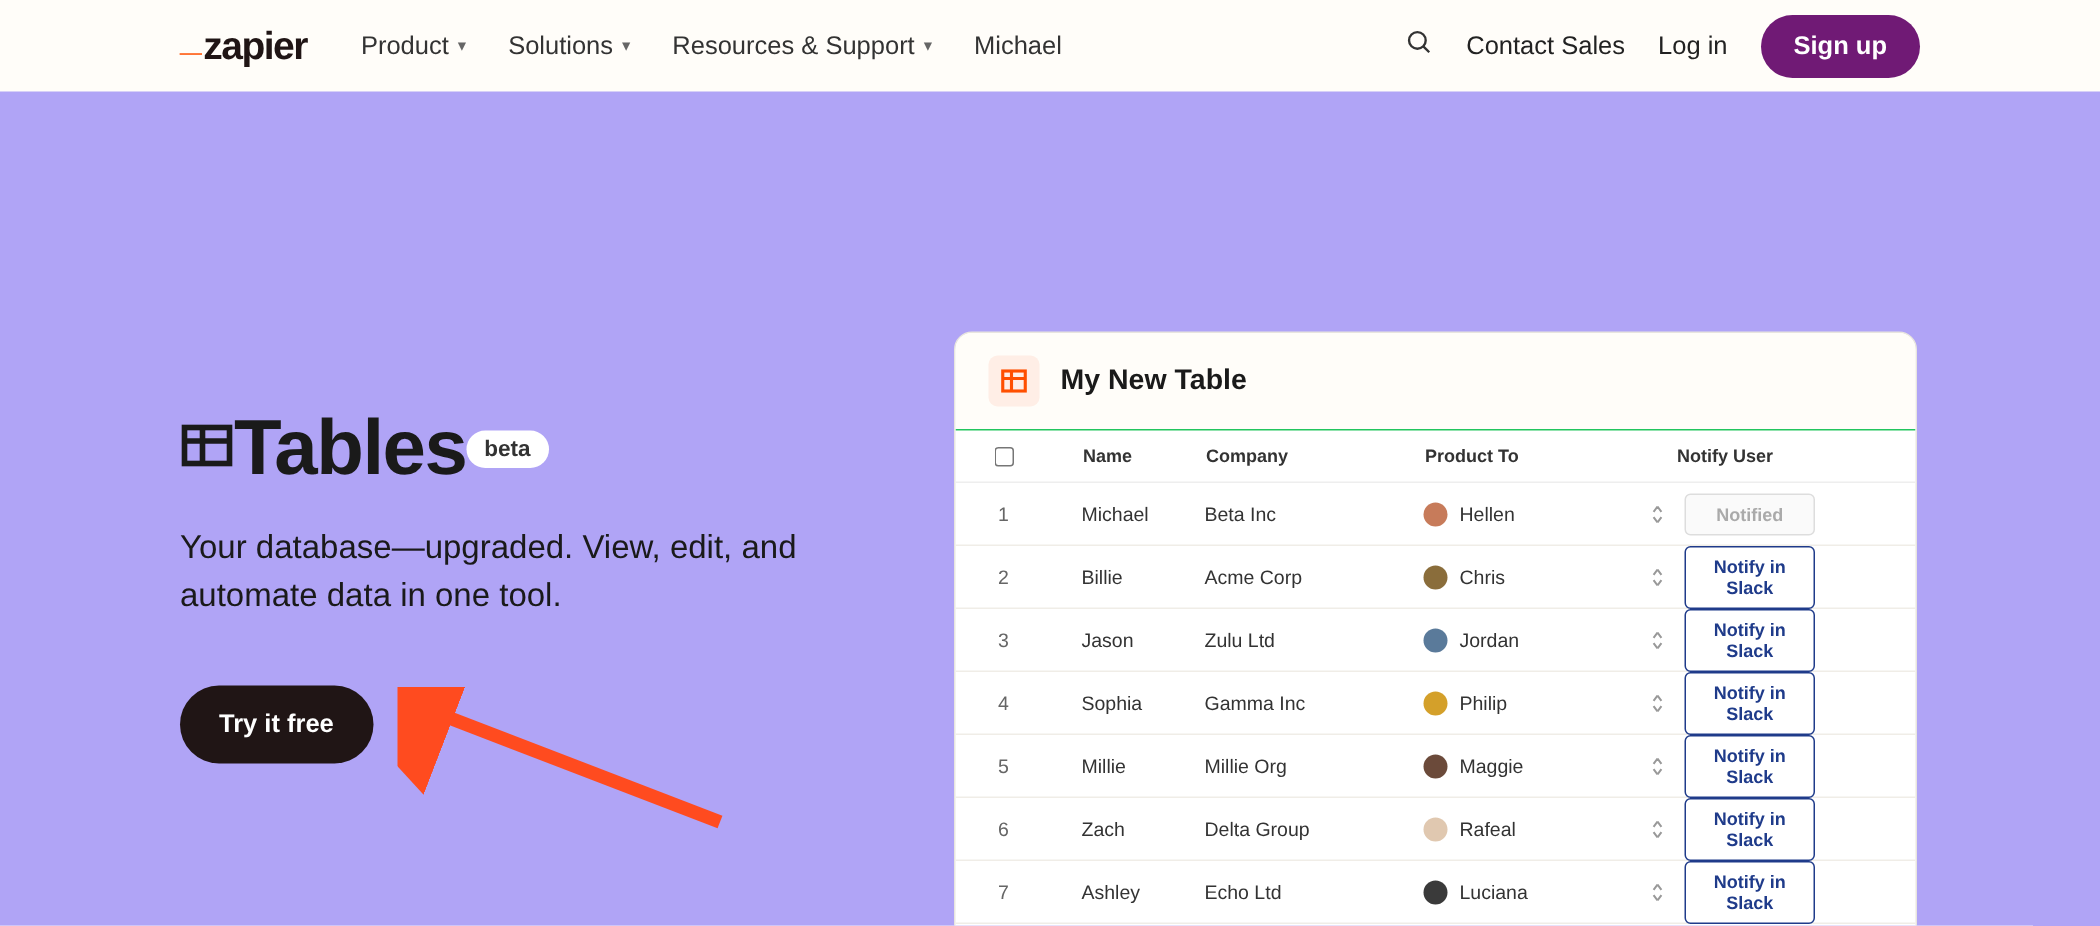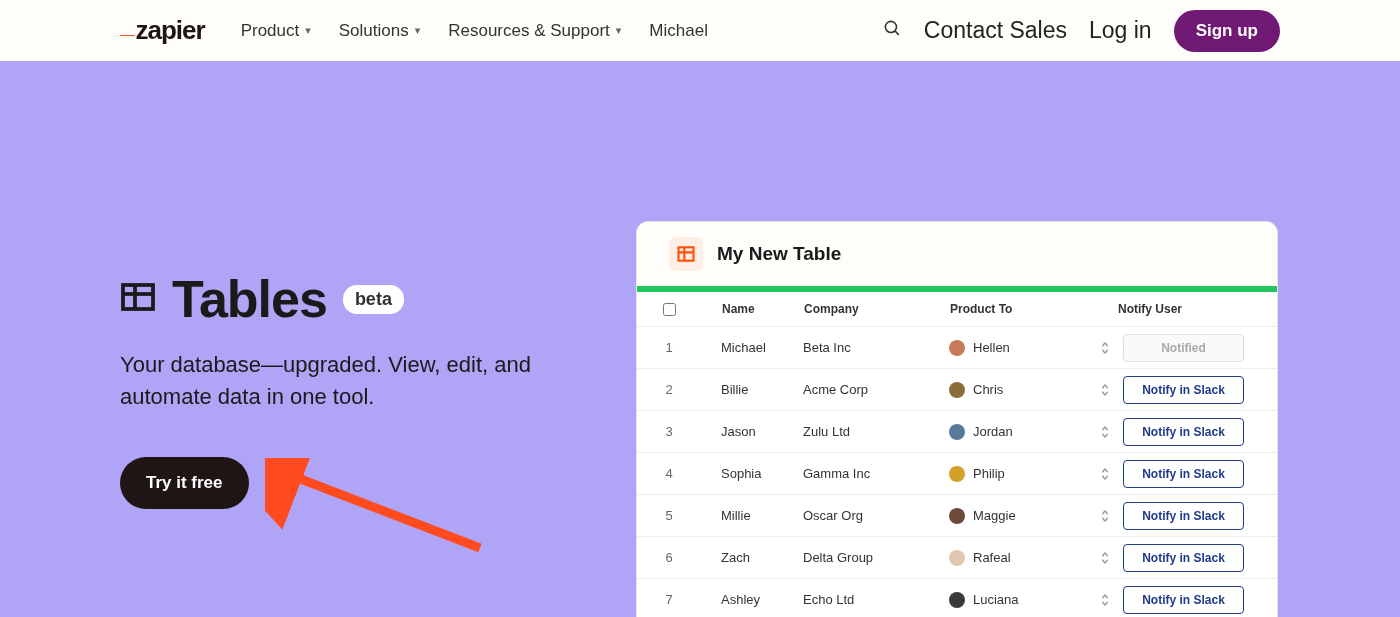--- a/index.html
+++ b/index.html
@@ -62,21 +62,21 @@
   gap: 22px;
 }
 .search-icon svg {
   width: 19px;
   height: 19px;
   stroke: #333;
   stroke-width: 2;
   fill: none;
 }
 .nav-text {
-  font-size: 23px;
+  font-size: 17px;
   color: #222;
   cursor: pointer;
 }
 .signup-btn {
   background: #701a75;
   color: #fff;
   font-weight: 700;
   font-size: 17px;
   padding: 11px 22px;
   border-radius: 28px;
@@ -90,38 +90,37 @@
   padding: 100px 120px 0 120px;
   position: relative;
 }
 .hero-left {
   flex: 0 0 500px;
   padding-top: 108px;
 }
 .hero-title-row {
   display: flex;
   align-items: center;
-  gap: 16px;
   margin-bottom: 20px;
 }
 .table-icon svg {
   width: 36px;
   height: 36px;
 }
 .hero-title {
   font-size: 52px;
   font-weight: 800;
   color: #1a1a1a;
   letter-spacing: -1px;
 }
 .beta-badge {
   background: #fff;
   border-radius: 14px;
   padding: 4px 12px;
-  font-size: 18px;
+  font-size: 15px;
   font-weight: 600;
   color: #333;
 }
 .hero-subtitle {
   font-size: 22px;
   color: #1a1a1a;
   line-height: 1.45;
   margin-bottom: 44px;
   max-width: 420px;
 }
@@ -152,24 +151,24 @@
   width: 642px;
   height: 420px;
   background: #fff;
   border-radius: 12px;
   border: 1px solid #e8e5df;
   overflow: hidden;
 }
 .table-header {
   display: flex;
   align-items: center;
-  padding: 15px 32px;
+  padding: 15px 22px;
   gap: 14px;
   background: #fffdf9;
-  border-bottom: 6px solid #22c55e;
+  border-bottom: 1px solid #22c55e;
 }
 .table-icon-badge {
   width: 34px;
   height: 34px;
   background: #ffeee6;
   border-radius: 6px;
   display: flex;
   align-items: center;
   justify-content: center;
 }
@@ -311,21 +310,21 @@
 }
 .notify-btn {
   border: 1px solid #1f3b8a;
   background: #fff;
   color: #1f3b8a;
   font-weight: 600;
   font-size: 12px;
   padding: 6px 12px;
   border-radius: 4px;
   cursor: pointer;
-  width: 121px;
+  width: 87px;
 }
 .notify-btn.disabled {
   border: 1px solid #ddd;
   color: #aaa;
   background: #fafafa;
   cursor: default;
 }
 </style>
 </head>
 <body>
@@ -479,21 +478,21 @@
               <path d="M6 2 L3 6 M6 2 L9 6 M6 14 L3 10 M6 14 L9 10" stroke-width="1.5"></path>
             </svg>
           </div>
           <div class="cell-notify">
             <button class="notify-btn">Notify in Slack</button>
           </div>
         </div>
         <div class="table-row">
           <div class="cell-num">5</div>
           <div class="cell-name">Millie</div>
-          <div class="cell-company">Oscar Org</div>
+          <div class="cell-company">Millie Org</div>
           <div class="cell-assigned">
             <div class="av" style="background: rgb(107, 74, 58);"></div>
             <span>Maggie</span>
           </div>
           <div class="cell-sort">
             <svg viewBox="0 0 12 16">
               <path d="M6 2 L3 6 M6 2 L9 6 M6 14 L3 10 M6 14 L9 10" stroke-width="1.5"></path>
             </svg>
           </div>
           <div class="cell-notify">

